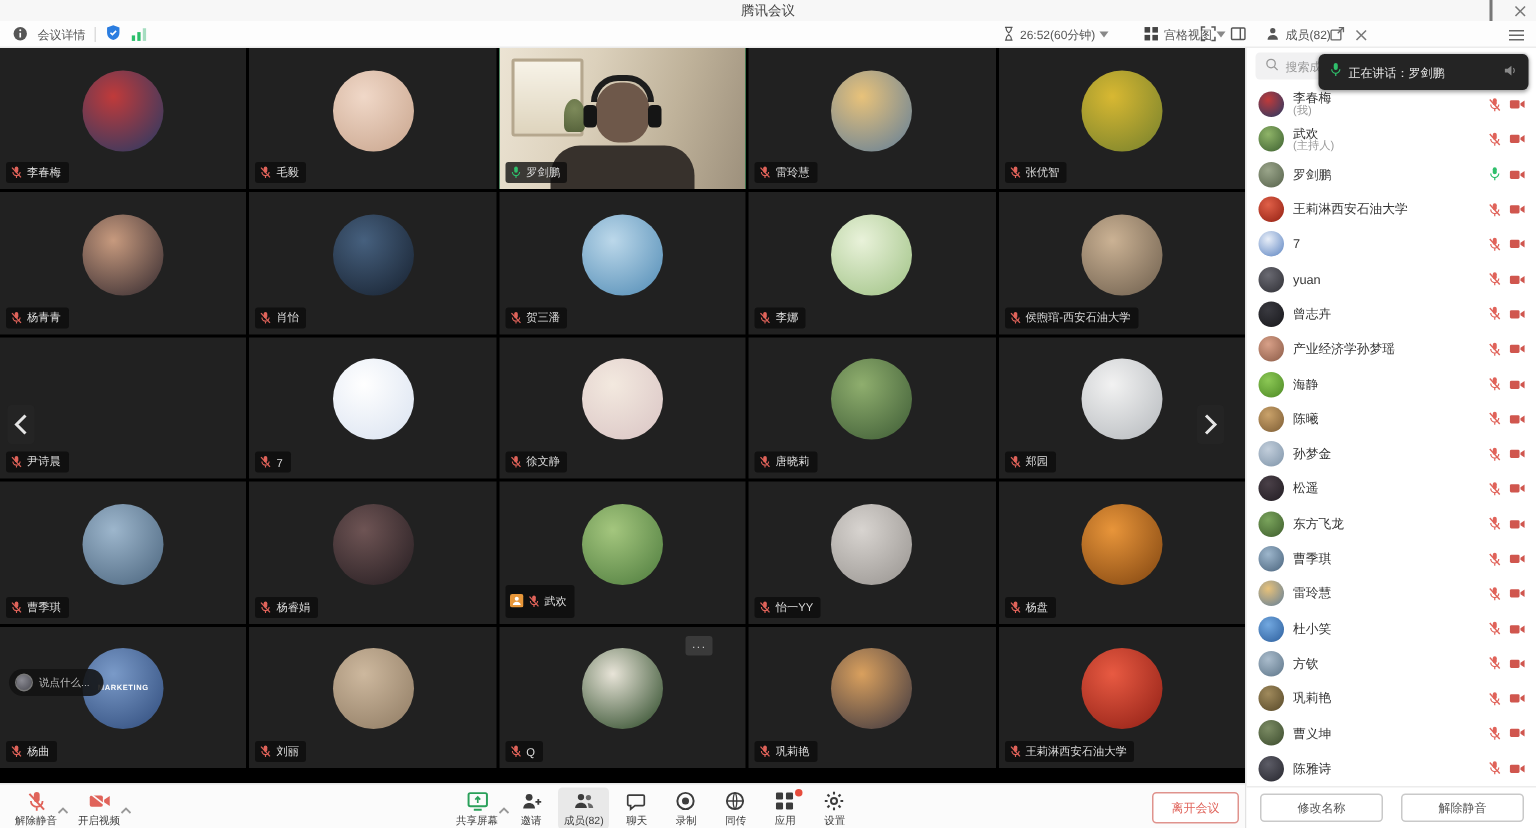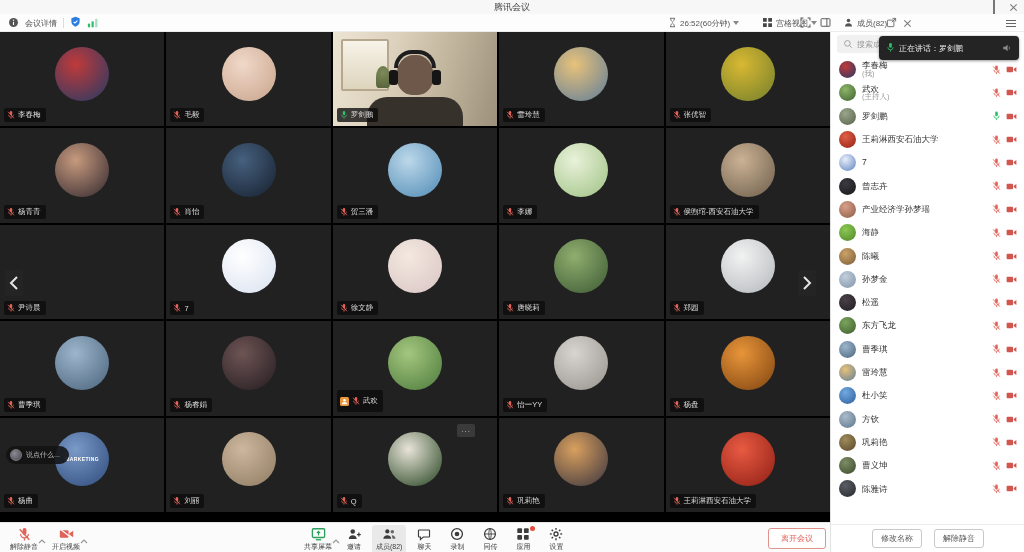--- a/index.html
+++ b/index.html
@@ -74,21 +74,21 @@
   .toast { position:absolute; left:48px; top:4px; width:140px; height:24px; background:#242424; border-radius:4px; display:flex; align-items:center; gap:4px; padding:0 7px; box-shadow:0 1px 3px rgba(0,0,0,.4); }
   .toast .t-txt { font-size:8px; color:#e8e8e8; white-space:nowrap; flex:1; }
   .mlist { position:absolute; left:0; top:26px; width:194px; height:466px; overflow:hidden; }
   .mrow { display:flex; align-items:center; gap:6px; height:23.3px; padding:0 8px; }
   .m-ava { width:17px; height:17px; border-radius:50%; flex:none; }
   .m-names { flex:1; min-width:0; line-height:1.05; }
   .m-name { font-size:8.5px; color:#333; white-space:nowrap; overflow:hidden; }
   .m-sub { font-size:7.5px; color:#9a9a9a; }
   .m-status { display:flex; align-items:center; gap:5px; flex:none; }
   .sfooter { position:absolute; left:0; bottom:0; width:194px; height:28px; border-top:1px solid #ececec; background:#fff; display:flex; align-items:center; justify-content:center; gap:12px; }
-  .sf-btn { font-size:8px; color:#555; border:1px solid #c9c9c9; background:#fff; border-radius:3px; padding:3px 8px; }
+  .sf-btn { font-size:8px; color:#555; border:1px solid #c9c9c9; background:#fff; border-radius:3px; padding:3px 24px; }
 </style>
 </head>
 <body>
 
 <div class="app">
 
   <div class="titlebar">
     <span class="wtitle">腾讯会议</span>
     <div class="win-controls">
       <span><span class="wc-min"></span></span>
@@ -824,20 +824,42 @@
             </span>
     <span style="display:flex">
               <svg width="11" height="9" viewBox="0 0 18 14">
                 <rect x="1" y="2.5" width="10.5" height="9" rx="1.5" fill="#d0564e"></rect>
                 <path d="M12.5 6l4.5-3v8l-4.5-3z" fill="#d0564e"></path>
               </svg>
             </span>
           </div>
         </div>
         <div class="mrow">
+          <div class="m-ava" style="background: radial-gradient(circle at 38% 32%, rgb(106, 106, 114), rgb(46, 46, 52));"></div>
+          <div class="m-names">
+            <div class="m-name">yuan</div>
+          </div>
+          <div class="m-status">
+            <span style="display:flex">
+              <svg width="9" height="10" viewBox="0 0 16 18">
+                <rect x="5.6" y="1" width="4.8" height="8.4" rx="2.4" fill="#e0635a"></rect>
+                <path d="M3.2 8.4a4.8 4.8 0 0 0 9.6 0" fill="none" stroke="#e0635a" stroke-width="1.5"></path>
+                <line x1="8" y1="13.6" x2="8" y2="16.4" stroke="#e0635a" stroke-width="1.5"></line>
+                <line x1="2" y1="2.5" x2="14" y2="15.5" stroke="#e0635a" stroke-width="1.7"></line>
+              </svg>
+            </span>
+    <span style="display:flex">
+              <svg width="11" height="9" viewBox="0 0 18 14">
+                <rect x="1" y="2.5" width="10.5" height="9" rx="1.5" fill="#d0564e"></rect>
+                <path d="M12.5 6l4.5-3v8l-4.5-3z" fill="#d0564e"></path>
+              </svg>
+            </span>
+          </div>
+        </div>
+        <div class="mrow">
           <div class="m-ava" style="background: radial-gradient(circle at 38% 32%, rgb(58, 58, 64), rgb(23, 23, 27));"></div>
           <div class="m-names">
             <div class="m-name">曾志卉</div>
           </div>
           <div class="m-status">
             <span style="display:flex">
               <svg width="9" height="10" viewBox="0 0 16 18">
                 <rect x="5.6" y="1" width="4.8" height="8.4" rx="2.4" fill="#e0635a"></rect>
                 <path d="M3.2 8.4a4.8 4.8 0 0 0 9.6 0" fill="none" stroke="#e0635a" stroke-width="1.5"></path>
                 <line x1="8" y1="13.6" x2="8" y2="16.4" stroke="#e0635a" stroke-width="1.5"></line>

